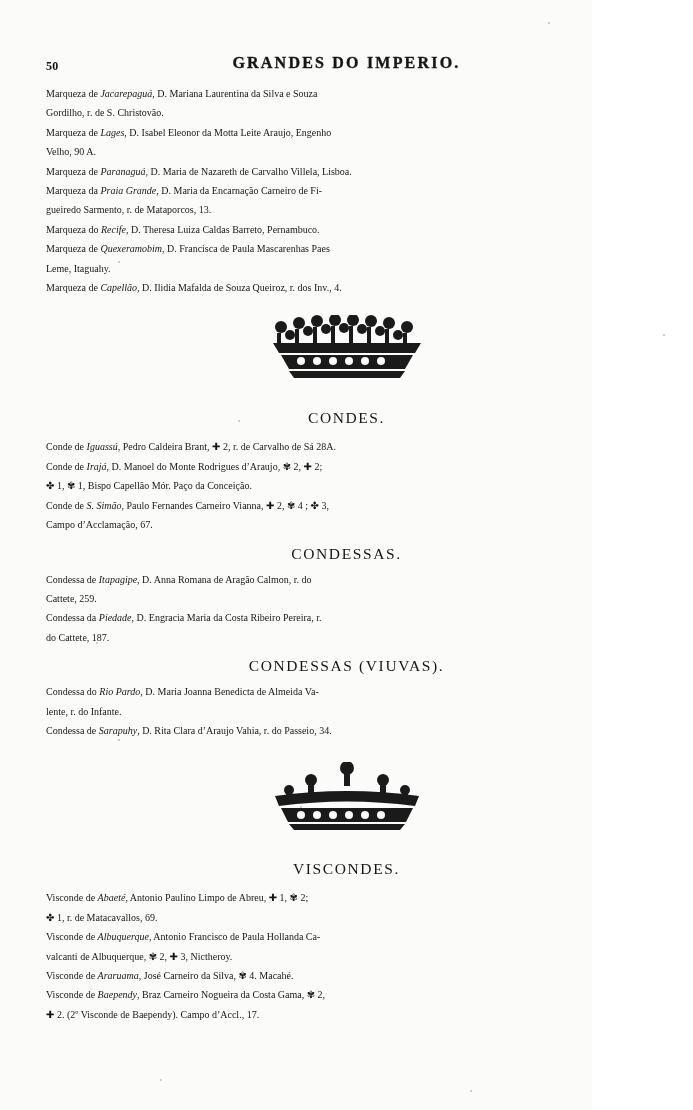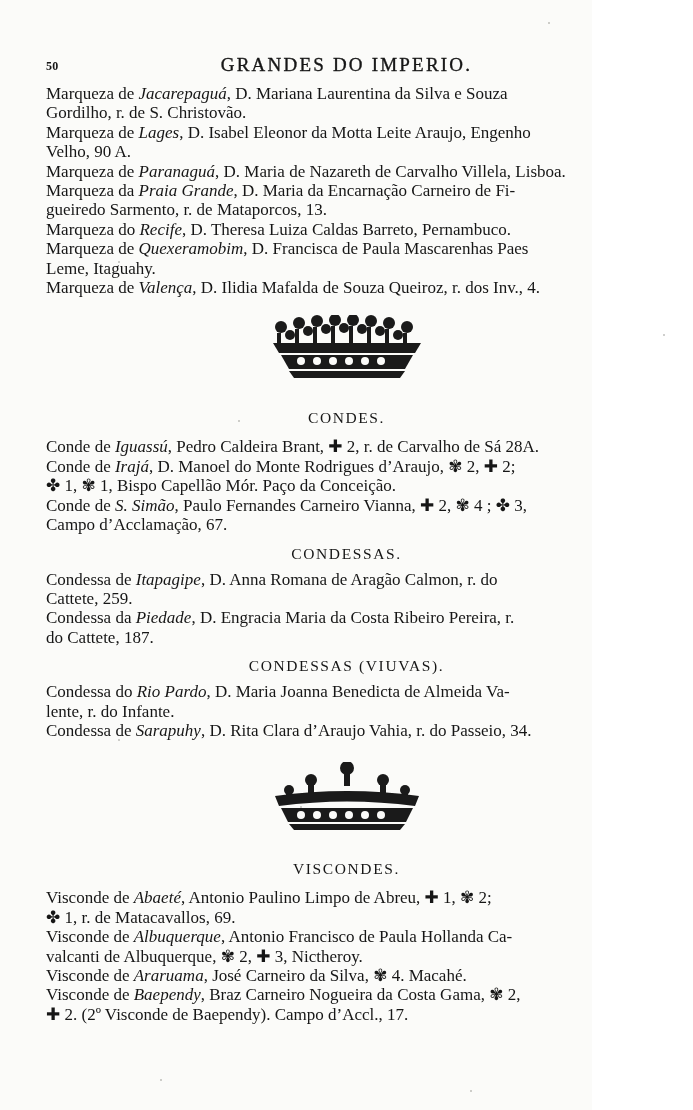--- a/index.html
+++ b/index.html
@@ -43,33 +43,33 @@
     font-weight: bold;
     letter-spacing: .2px;
   }
   .running-head {
     position: absolute;
     left: 0;
     top: 0;
     width: 693px;
     text-align: center;
     font-family: "Liberation Serif", serif;
-    font-size: 19px;
-    font-weight: normal;
+    font-size: 16px;
+    font-weight: bold;
     letter-spacing: 2.2px;
     -webkit-text-stroke: .35px #161616;
   }
   .body {
     position: absolute;
     left: 46px;
     top: 84px;
     width: 601px;
   }
   .entry {
-    font-size: 17px;
+    font-size: 10px;
     line-height: 19.4px;
     margin: 0 0 0 0;
     text-align: justify;
     text-indent: 0;
     padding-left: 0;
   }
   .entry .ln2 {
     display: block;
     text-align: left;
   }
@@ -126,21 +126,21 @@
       <span class="ln2">gueiredo Sarmento, r. de Mataporcos, 13.</span>
     </div>
     <div class="entry">
       <span>Marqueza do <span class="nm">Recife</span>, D. Theresa Luiza Caldas Barreto, Pernambuco.</span>
     </div>
     <div class="entry">
       <span>Marqueza de <span class="nm">Quexeramobim</span>, D. Francisca de Paula Mascarenhas Paes</span>
       <span class="ln2">Leme, Itaguahy.</span>
     </div>
     <div class="entry">
-      <span>Marqueza de <span class="nm">Valença</span>, D. Ilidia Mafalda de Souza Queiroz, r. dos Inv., 4.</span>
+      <span>Marqueza de <span class="nm">Capellão</span>, D. Ilidia Mafalda de Souza Queiroz, r. dos Inv., 4.</span>
     </div>
 
     <div class="crown-wrap">
       <svg class="crown" width="160" height="66" viewBox="0 0 160 66">
         <g fill="#1a1a1a">
           <circle cx="14" cy="12" r="6"></circle>
           <circle cx="32" cy="8" r="6"></circle>
           <circle cx="50" cy="6" r="6"></circle>
           <circle cx="68" cy="5" r="6"></circle>
           <circle cx="86" cy="5" r="6"></circle>

